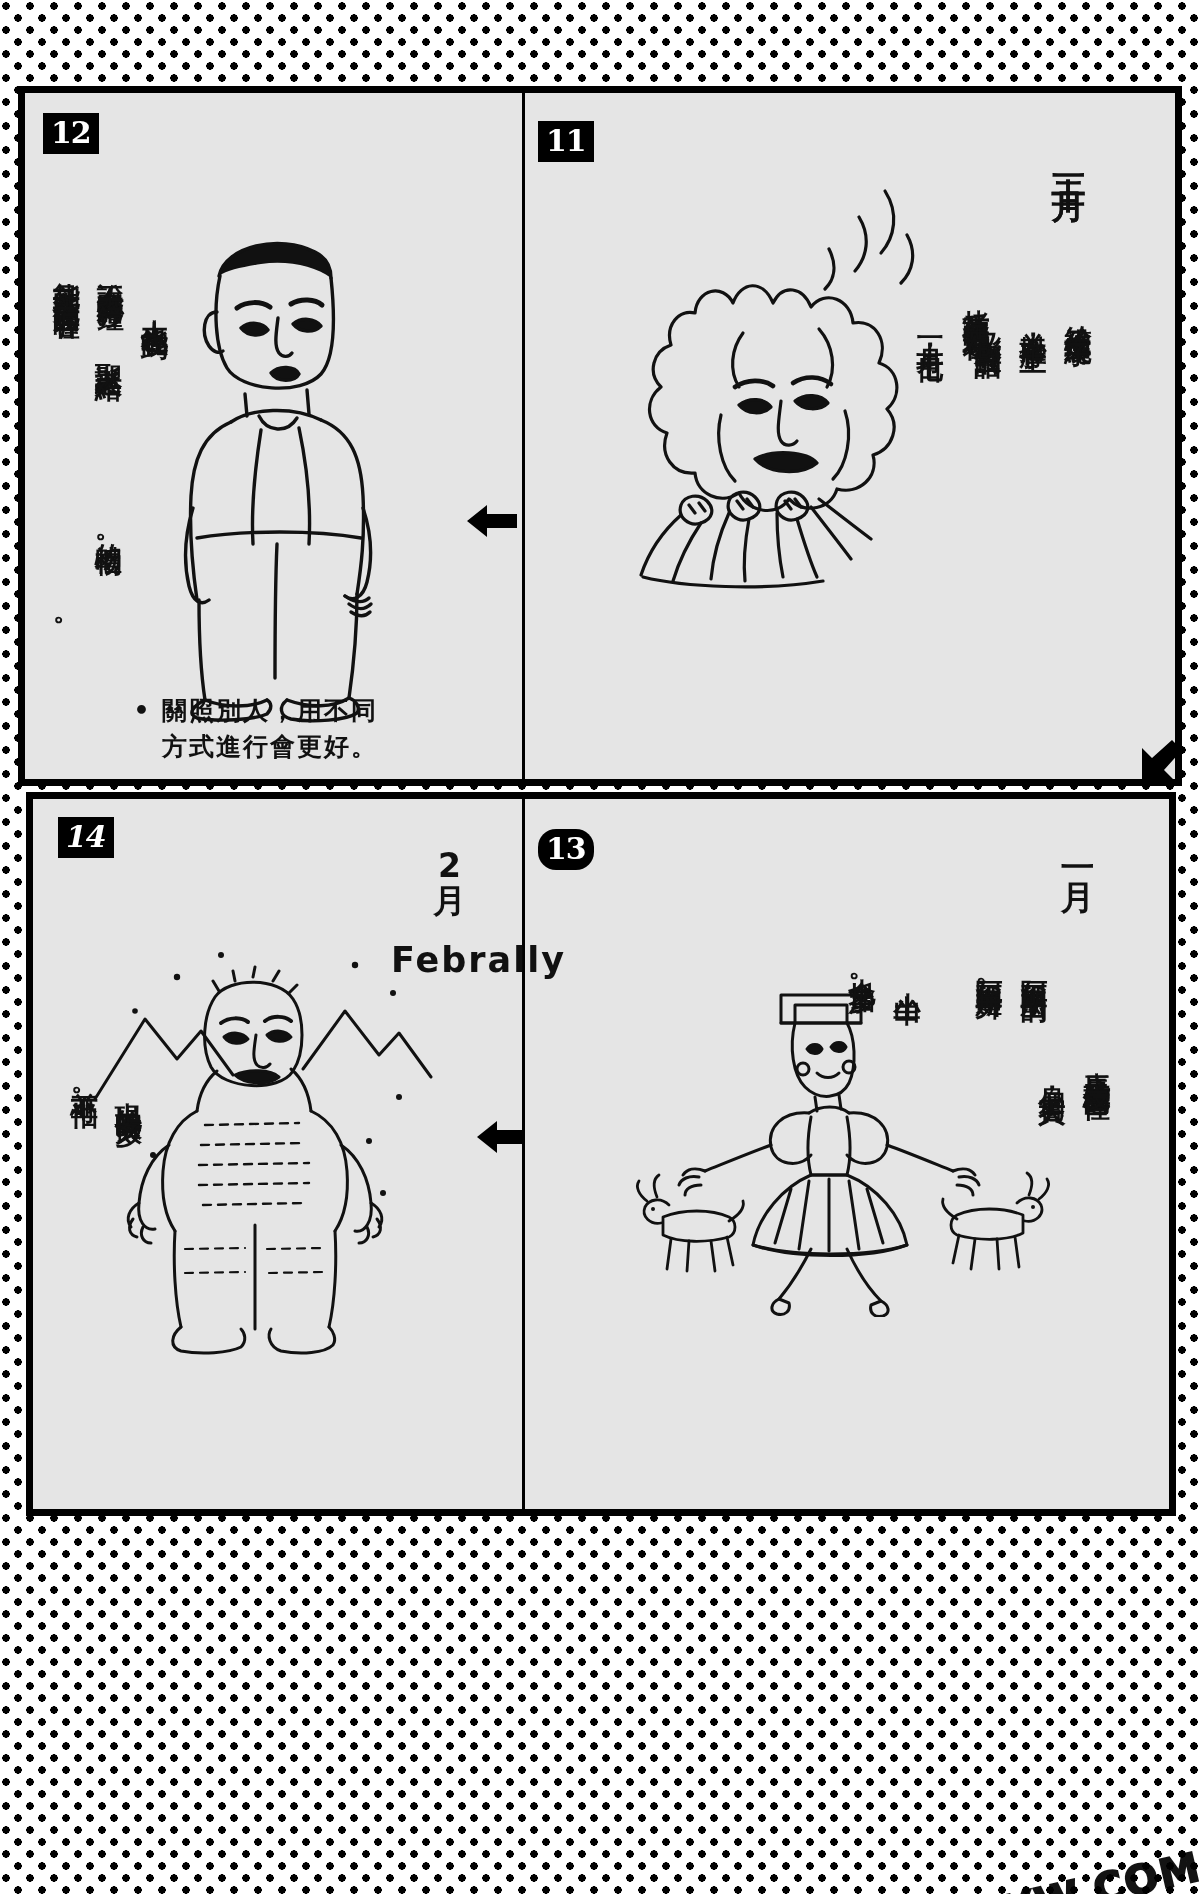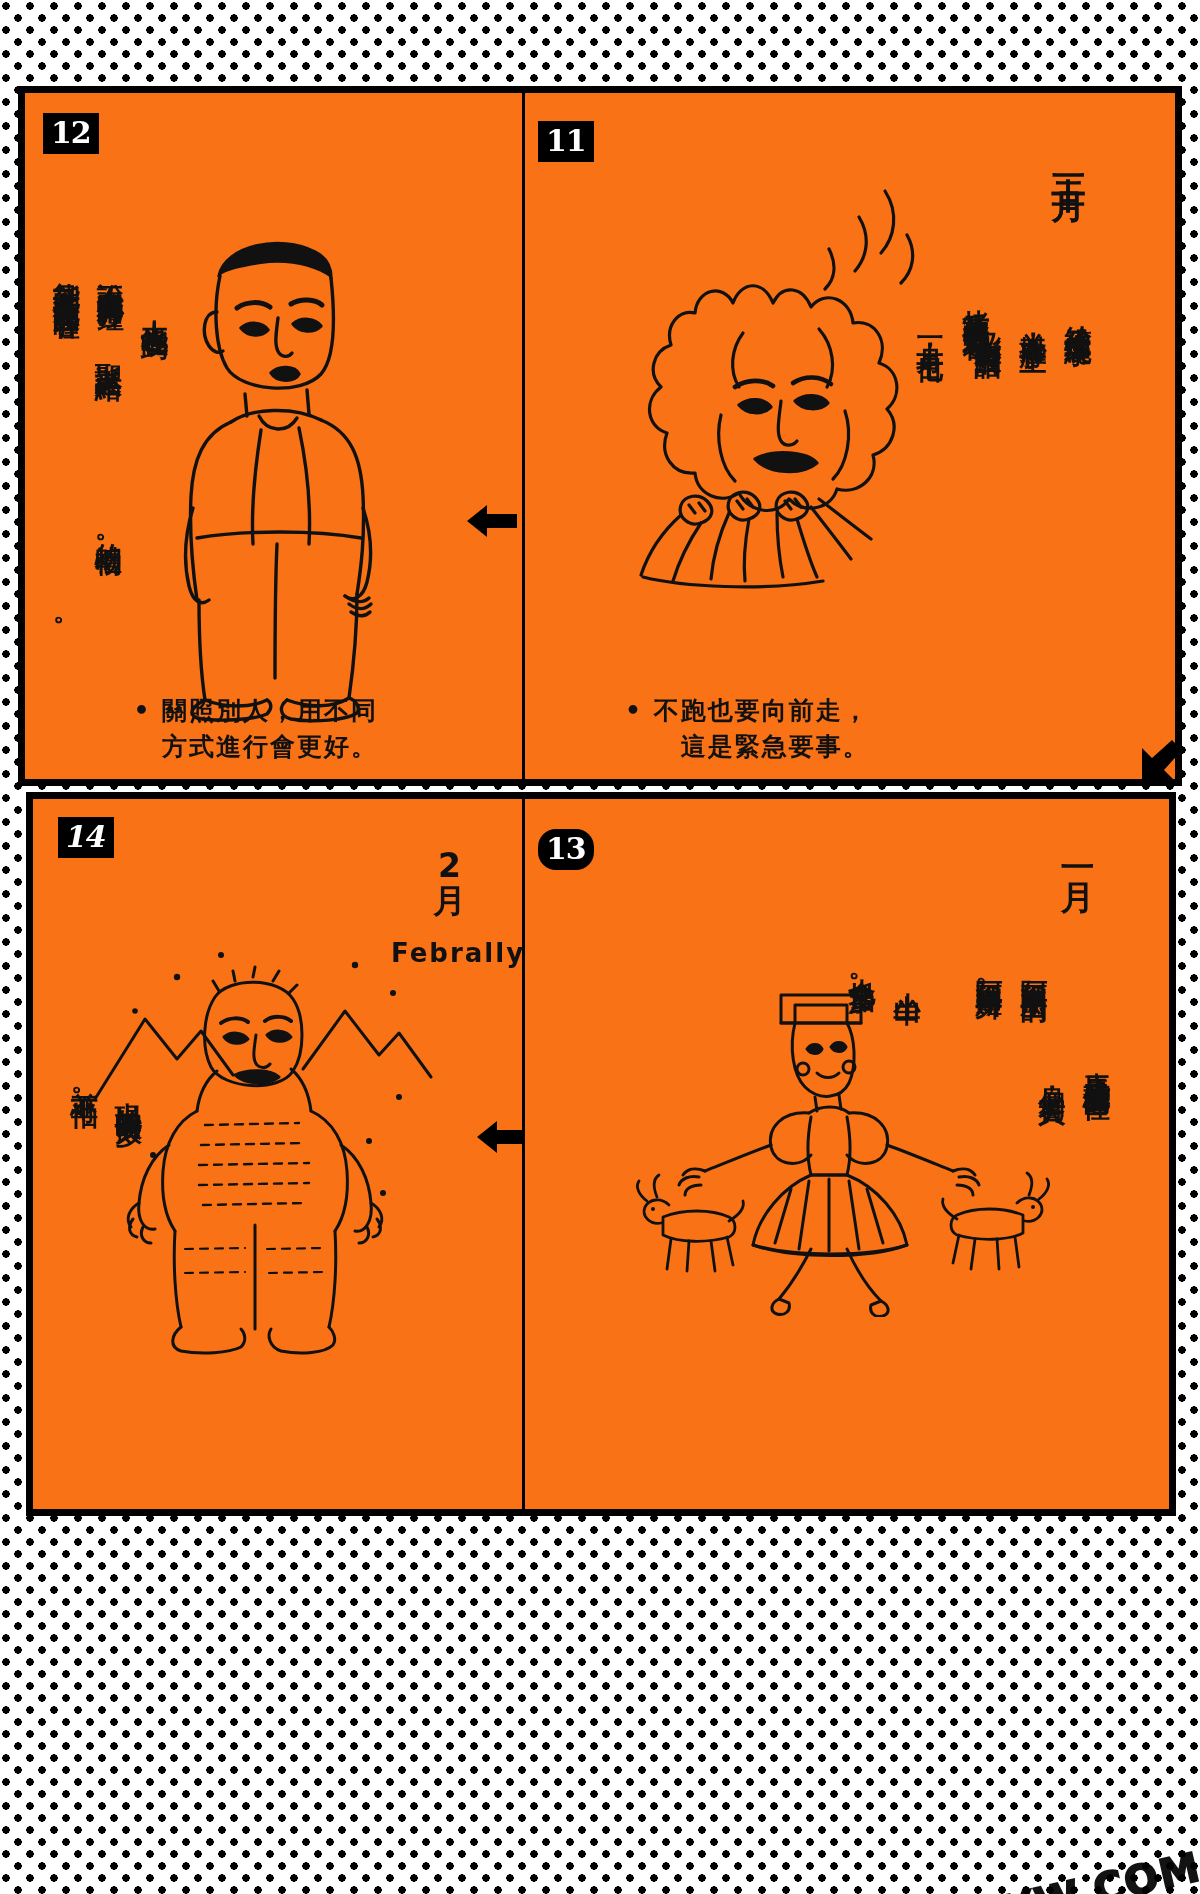--- a/index.html
+++ b/index.html
@@ -16,21 +16,21 @@
     background-color:#ffffff;
     background-image:
       radial-gradient(circle at 6px 6px, #000 3.6px, transparent 3.9px),
       radial-gradient(circle at 18px 18px, #000 3.6px, transparent 3.9px);
     background-size:24px 24px, 24px 24px;
   }
 
   
   .frame {
     position:absolute;
-    background:#f97316;
+    background:#e5e5e5;
     border:7px solid #000;
     overflow:hidden;
   }
   #frame-top    { left:18px;  top:86px;  width:1164px; height:700px; }
   #frame-bottom { left:26px;  top:792px; width:1150px; height:724px; }
 
   
   .vdiv {
     position:absolute; top:0; bottom:0; width:3px; background:#000;
   }
@@ -64,21 +64,21 @@
 
   .h {
     position:absolute;
     font-family:"DejaVu Sans","Liberation Sans",sans-serif;
     color:#111; font-weight:600;
     line-height:1.45; letter-spacing:2px;
     z-index:5; white-space:pre;text-align:right;
   }
   .cap { font-size:25px; }
   .title-h { font-size:33px; font-weight:700; letter-spacing:6px; }
-  .title-en { font-size:26px; font-weight:600; letter-spacing:2px; }
+  .title-en { font-size:35px; font-weight:600; letter-spacing:2px; }
 
   
   .arrow { position:absolute; z-index:6; }
 
   
   .art { position:absolute; z-index:4; }
   .art svg { display:block; }
 
   
   #corner-arrow { position:absolute; z-index:9; }
@@ -254,22 +254,20 @@
       <path d="M126 336 C122 358 120 378 122 398"></path>
       <path d="M154 330 C154 352 156 374 160 394"></path>
       <path d="M174 336 C180 356 186 376 194 394"></path>
       <path d="M188 324 C202 342 216 360 228 376"></path>
       <path d="M196 316 C214 330 232 344 248 356"></path>
 
       <path d="M20 394 C60 404 140 408 200 398"></path>
     </svg>
   </div>
 
-  <div class="h cap" style="left:600px; top:600px;">• 不跑也要向前走，
-   這是緊急要事。</div>
 </div>
 
 <div id="corner-arrow" style="left:1138px; top:738px;">
   <svg width="46" height="46" viewBox="0 0 46 46">
     <path d="M4 42 L4 10 L14 20 L34 2 L44 12 L26 32 L36 42 Z" fill="#000"></path>
   </svg>
 </div>
 
 <div class="frame" id="frame-bottom">
 

